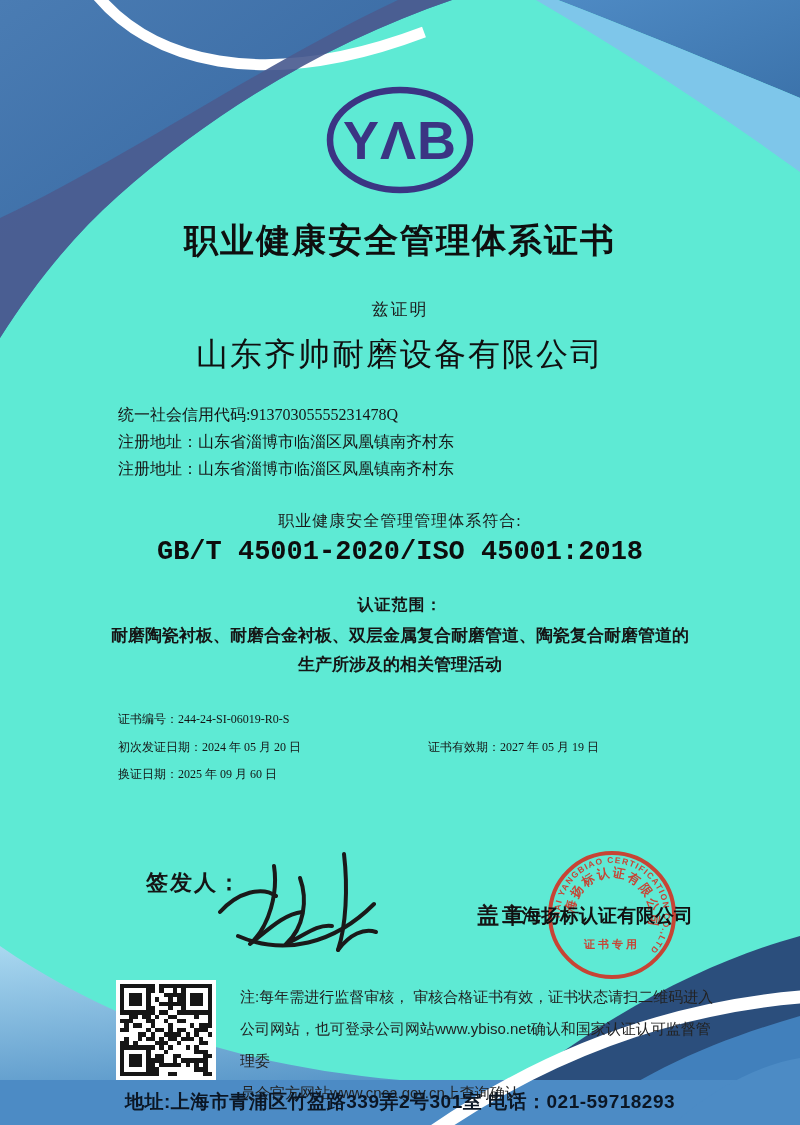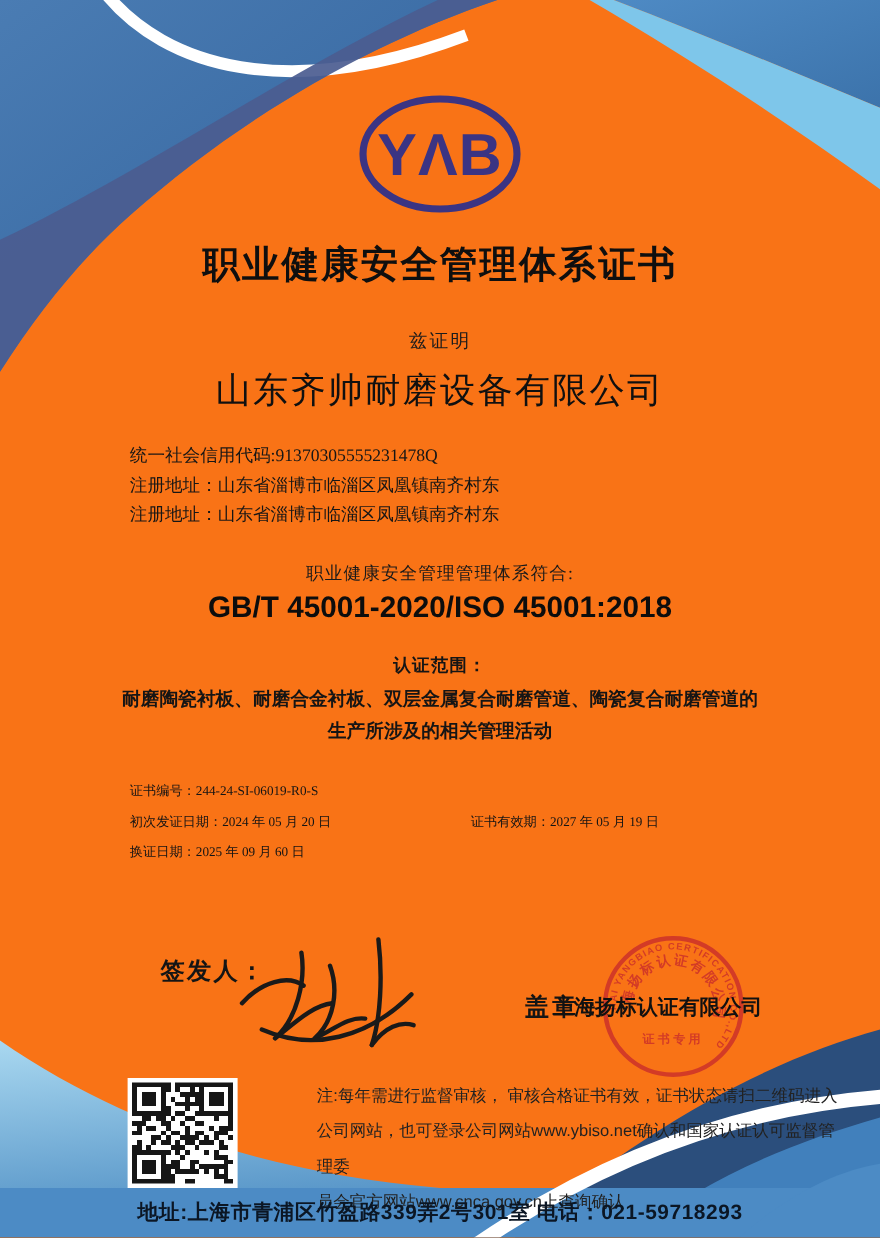--- a/index.html
+++ b/index.html
@@ -1,52 +1,52 @@
 <!DOCTYPE html>
 <html><head>
 <meta charset="utf-8">
 <style>
   html,body{margin:0;padding:0;background:#666;}
   .page{
     position:relative;width:800px;height:1125px;margin:0 auto;
-    background:#f97316;overflow:hidden;
+    background:#5eead4;overflow:hidden;
     font-family:"Liberation Serif",serif;color:#151515;
   }
   .bg{position:absolute;inset:0;z-index:0;}
   .content{position:absolute;inset:0;z-index:1;}
   .abs{position:absolute;}
   .center{left:0;width:100%;text-align:center;}
   .logo-wrap{left:325px;top:86px;width:150px;height:108px;}
   .cert-title{top:218px;font-family:"Liberation Sans",sans-serif;font-weight:700;
     font-size:34px;letter-spacing:2px;color:#0f0f0f;text-align:center;}
   .certify{top:298px;font-size:17px;letter-spacing:2px;color:#1c1c1c;}
   .company{top:333px;font-size:32px;font-weight:400;letter-spacing:2px;color:#101010;}
   .info-block{left:118px;top:401px;font-size:16px;line-height:27px;color:#161616;}
   .conform{top:511px;font-size:16px;color:#1a1a1a;letter-spacing:1px;}
-  .std-code{top:537px;font-family:Liberation Sans, sans-serif;font-weight:700;
+  .std-code{top:537px;font-family:Liberation Mono, monospace;font-weight:700;
     font-size:27px;color:#0d0d0d;}
   .scope-label{top:595px;font-size:16px;font-weight:700;letter-spacing:1px;}
   .scope-text{top:621px;font-size:17px;font-weight:700;line-height:29px;
     left:70px;width:660px;text-align:center;}
   .cert-block{left:118px;top:706px;font-size:12px;line-height:27.5px;color:#141414;}
   .cert-row2{display:flex;}
   .cert-col-left{width:310px;}
   .sig-label{left:146px;top:868px;font-family:"Liberation Sans",sans-serif;
     font-weight:700;font-size:22px;letter-spacing:2px;}
   .signature{left:212px;top:846px;width:175px;height:118px;}
   .seal-label{left:477px;top:901px;font-family:"Liberation Sans",sans-serif;
     font-weight:700;font-size:22px;letter-spacing:3px;}
   .seal{left:546px;top:849px;width:132px;height:132px;opacity:.92;}
   .seal-company{left:503px;top:903px;font-family:"Liberation Sans",sans-serif;
     font-weight:700;font-size:19px;color:#111;white-space:nowrap;}
   .qr-box{left:116px;top:980px;width:100px;height:100px;background:#fff;padding:4px;
     box-sizing:border-box;}
   .qr-box svg{width:92px;height:92px;display:block;}
   .note{left:240px;top:981px;width:480px;font-family:"Liberation Sans",sans-serif;
-    font-size:15px;line-height:32px;color:#222;margin-left:48px;}
+    font-size:15px;line-height:32px;color:#222;}
   .footer{top:1089px;font-family:"Liberation Sans",sans-serif;font-weight:700;
     font-size:19px;color:#0b1624;letter-spacing:.5px;}
 </style>
 </head>
 <body>
 
 <div class="page">
 
   <svg class="bg" viewBox="0 0 800 1125" aria-hidden="true">
     <defs>

